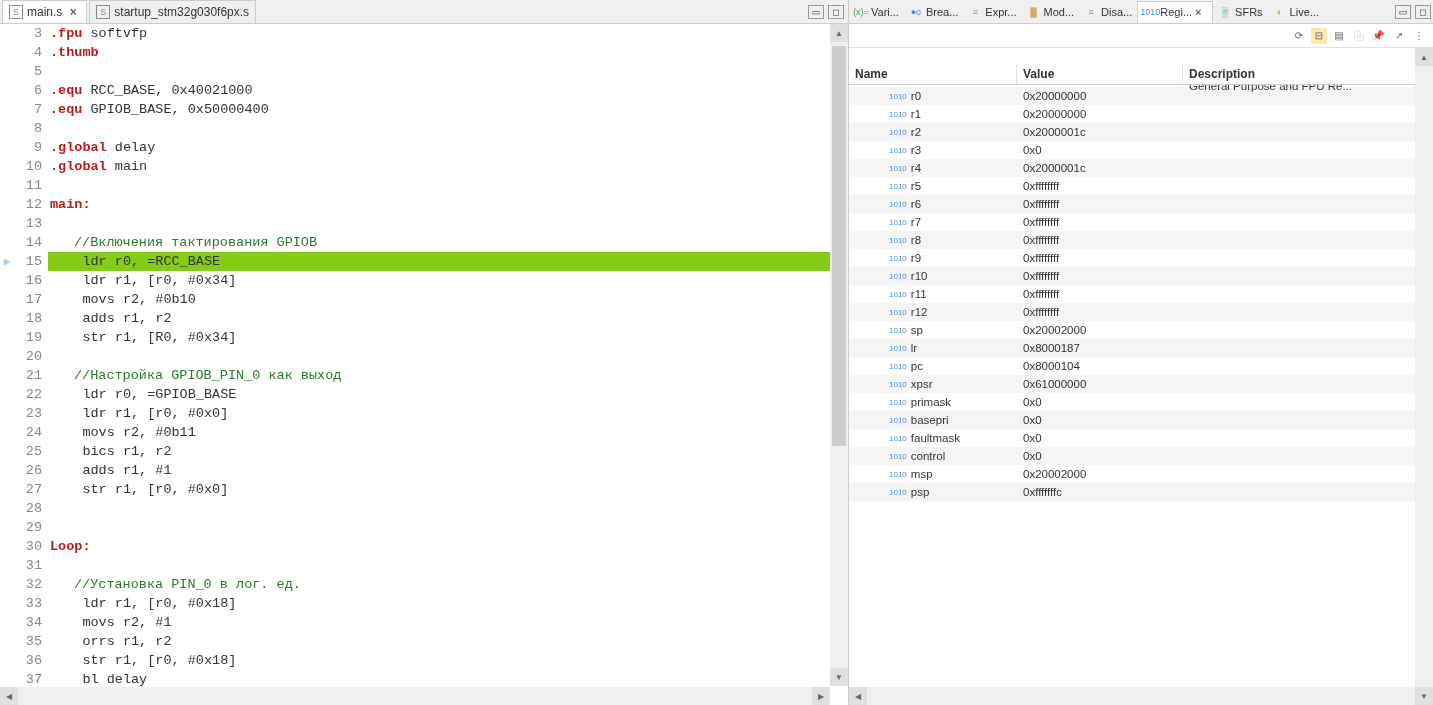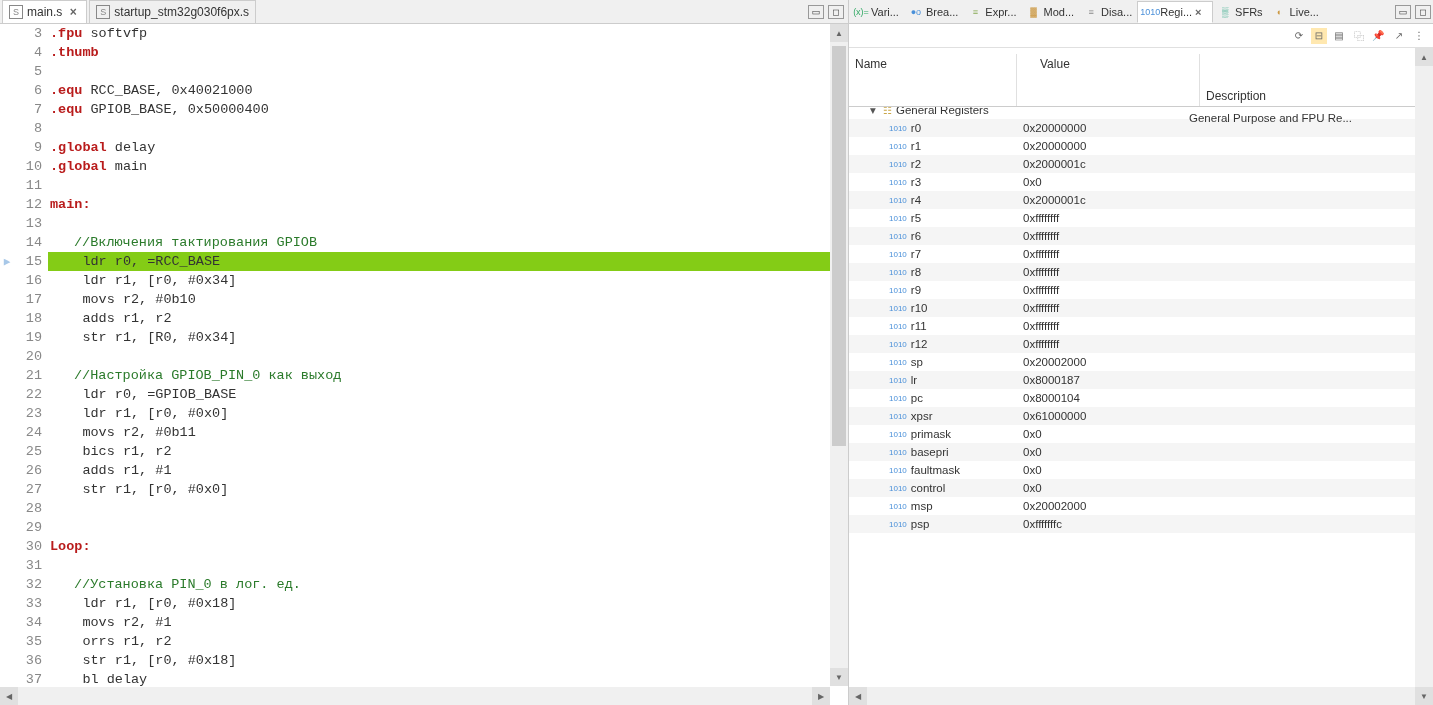--- a/index.html
+++ b/index.html
@@ -45,25 +45,25 @@
 .view-tabs { height:24px; background:#f0f0f0; display:flex; align-items:center; border-bottom:1px solid #ccc; font-size:11px; overflow:hidden; }
 .vtab { display:flex; align-items:center; gap:3px; padding:3px 5px; cursor:pointer; white-space:nowrap; }
 .vtab.active { background:#fff; border:1px solid #ccc; border-bottom:1px solid #fff; }
 .vtab .vicon { width:14px; height:14px; display:inline-flex; align-items:center; justify-content:center; font-size:9px;}
 .vtab .xclose { width:12px; color:#666; font-weight:bold;}
 
 .toolbar { height:24px; display:flex; align-items:center; justify-content:flex-end; gap:4px; padding:0 6px; border-bottom:1px solid #e0e0e0;}
 .tbtn { width:16px; height:16px; display:inline-flex; align-items:center; justify-content:center; font-size:10px; color:#666; cursor:pointer;}
 
 .reg-table { flex:1; overflow:auto; position:relative;}
-.reg-header { display:flex; border-bottom:1px solid #ccc; font-weight:normal; background:#fff; position:sticky; top:6px;}
+.reg-header { display:flex; border-bottom:1px solid #ccc; font-weight:bold; background:#fff; position:sticky; top:16px;}
 .reg-header .col { padding:3px 6px; border-right:1px solid #e0e0e0;}
 .col-name { width:168px; padding-left:6px;}
-.col-value { width:166px;margin-left:17px;}
-.col-desc { flex:1;margin-top:32px;}
+.col-value { width:166px;}
+.col-desc { flex:1;}
 
 .reg-row { display:flex; height:18px; align-items:center; font-size:11.5px;}
 .reg-row.alt { background:#f5f5f5;}
 .reg-row .c1 { width:168px; display:flex; align-items:center; gap:4px;}
 .reg-row .c2 { width:166px; padding-left:6px;}
 .reg-row .c3 { flex:1; padding-left:6px;margin-top:15px;}
 .expander { width:12px; display:inline-flex; justify-content:center; color:#555;}
 .group-icon { font-size:10px; color:#c9a648;}
 .reg-icon { font-size:8px; color:#4a90d9;}
 .indent1 { padding-left:18px;}

